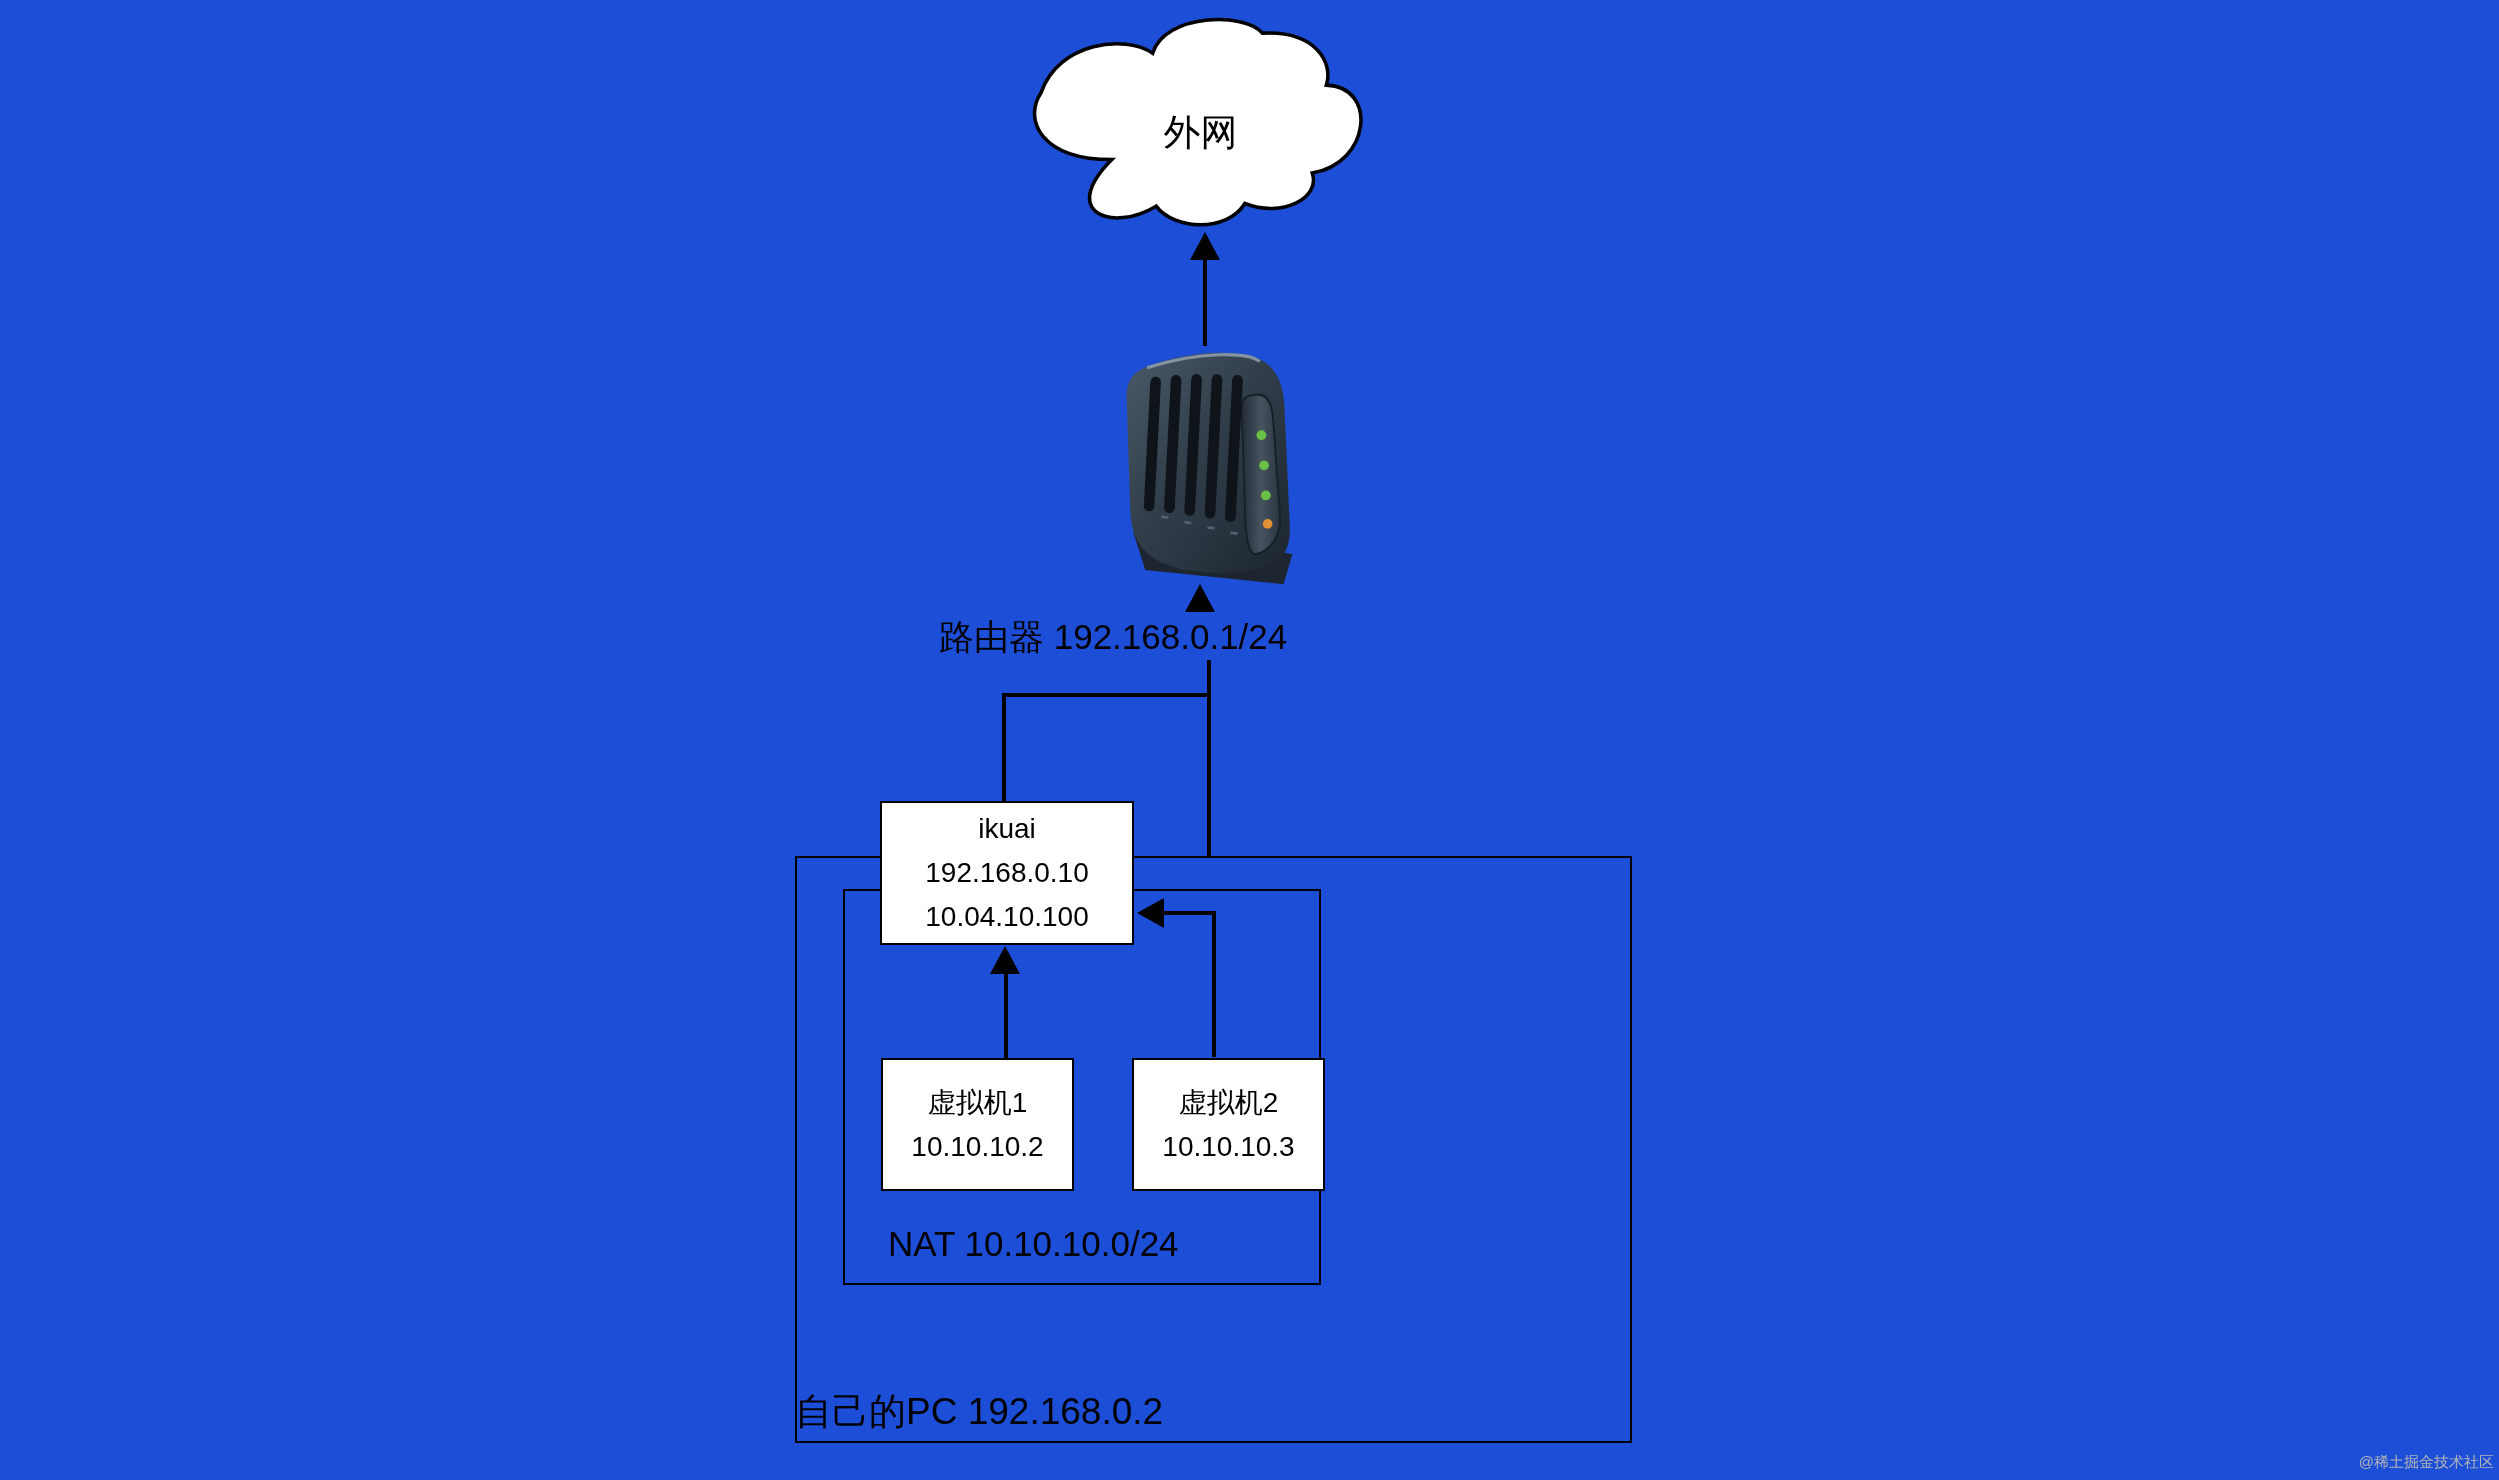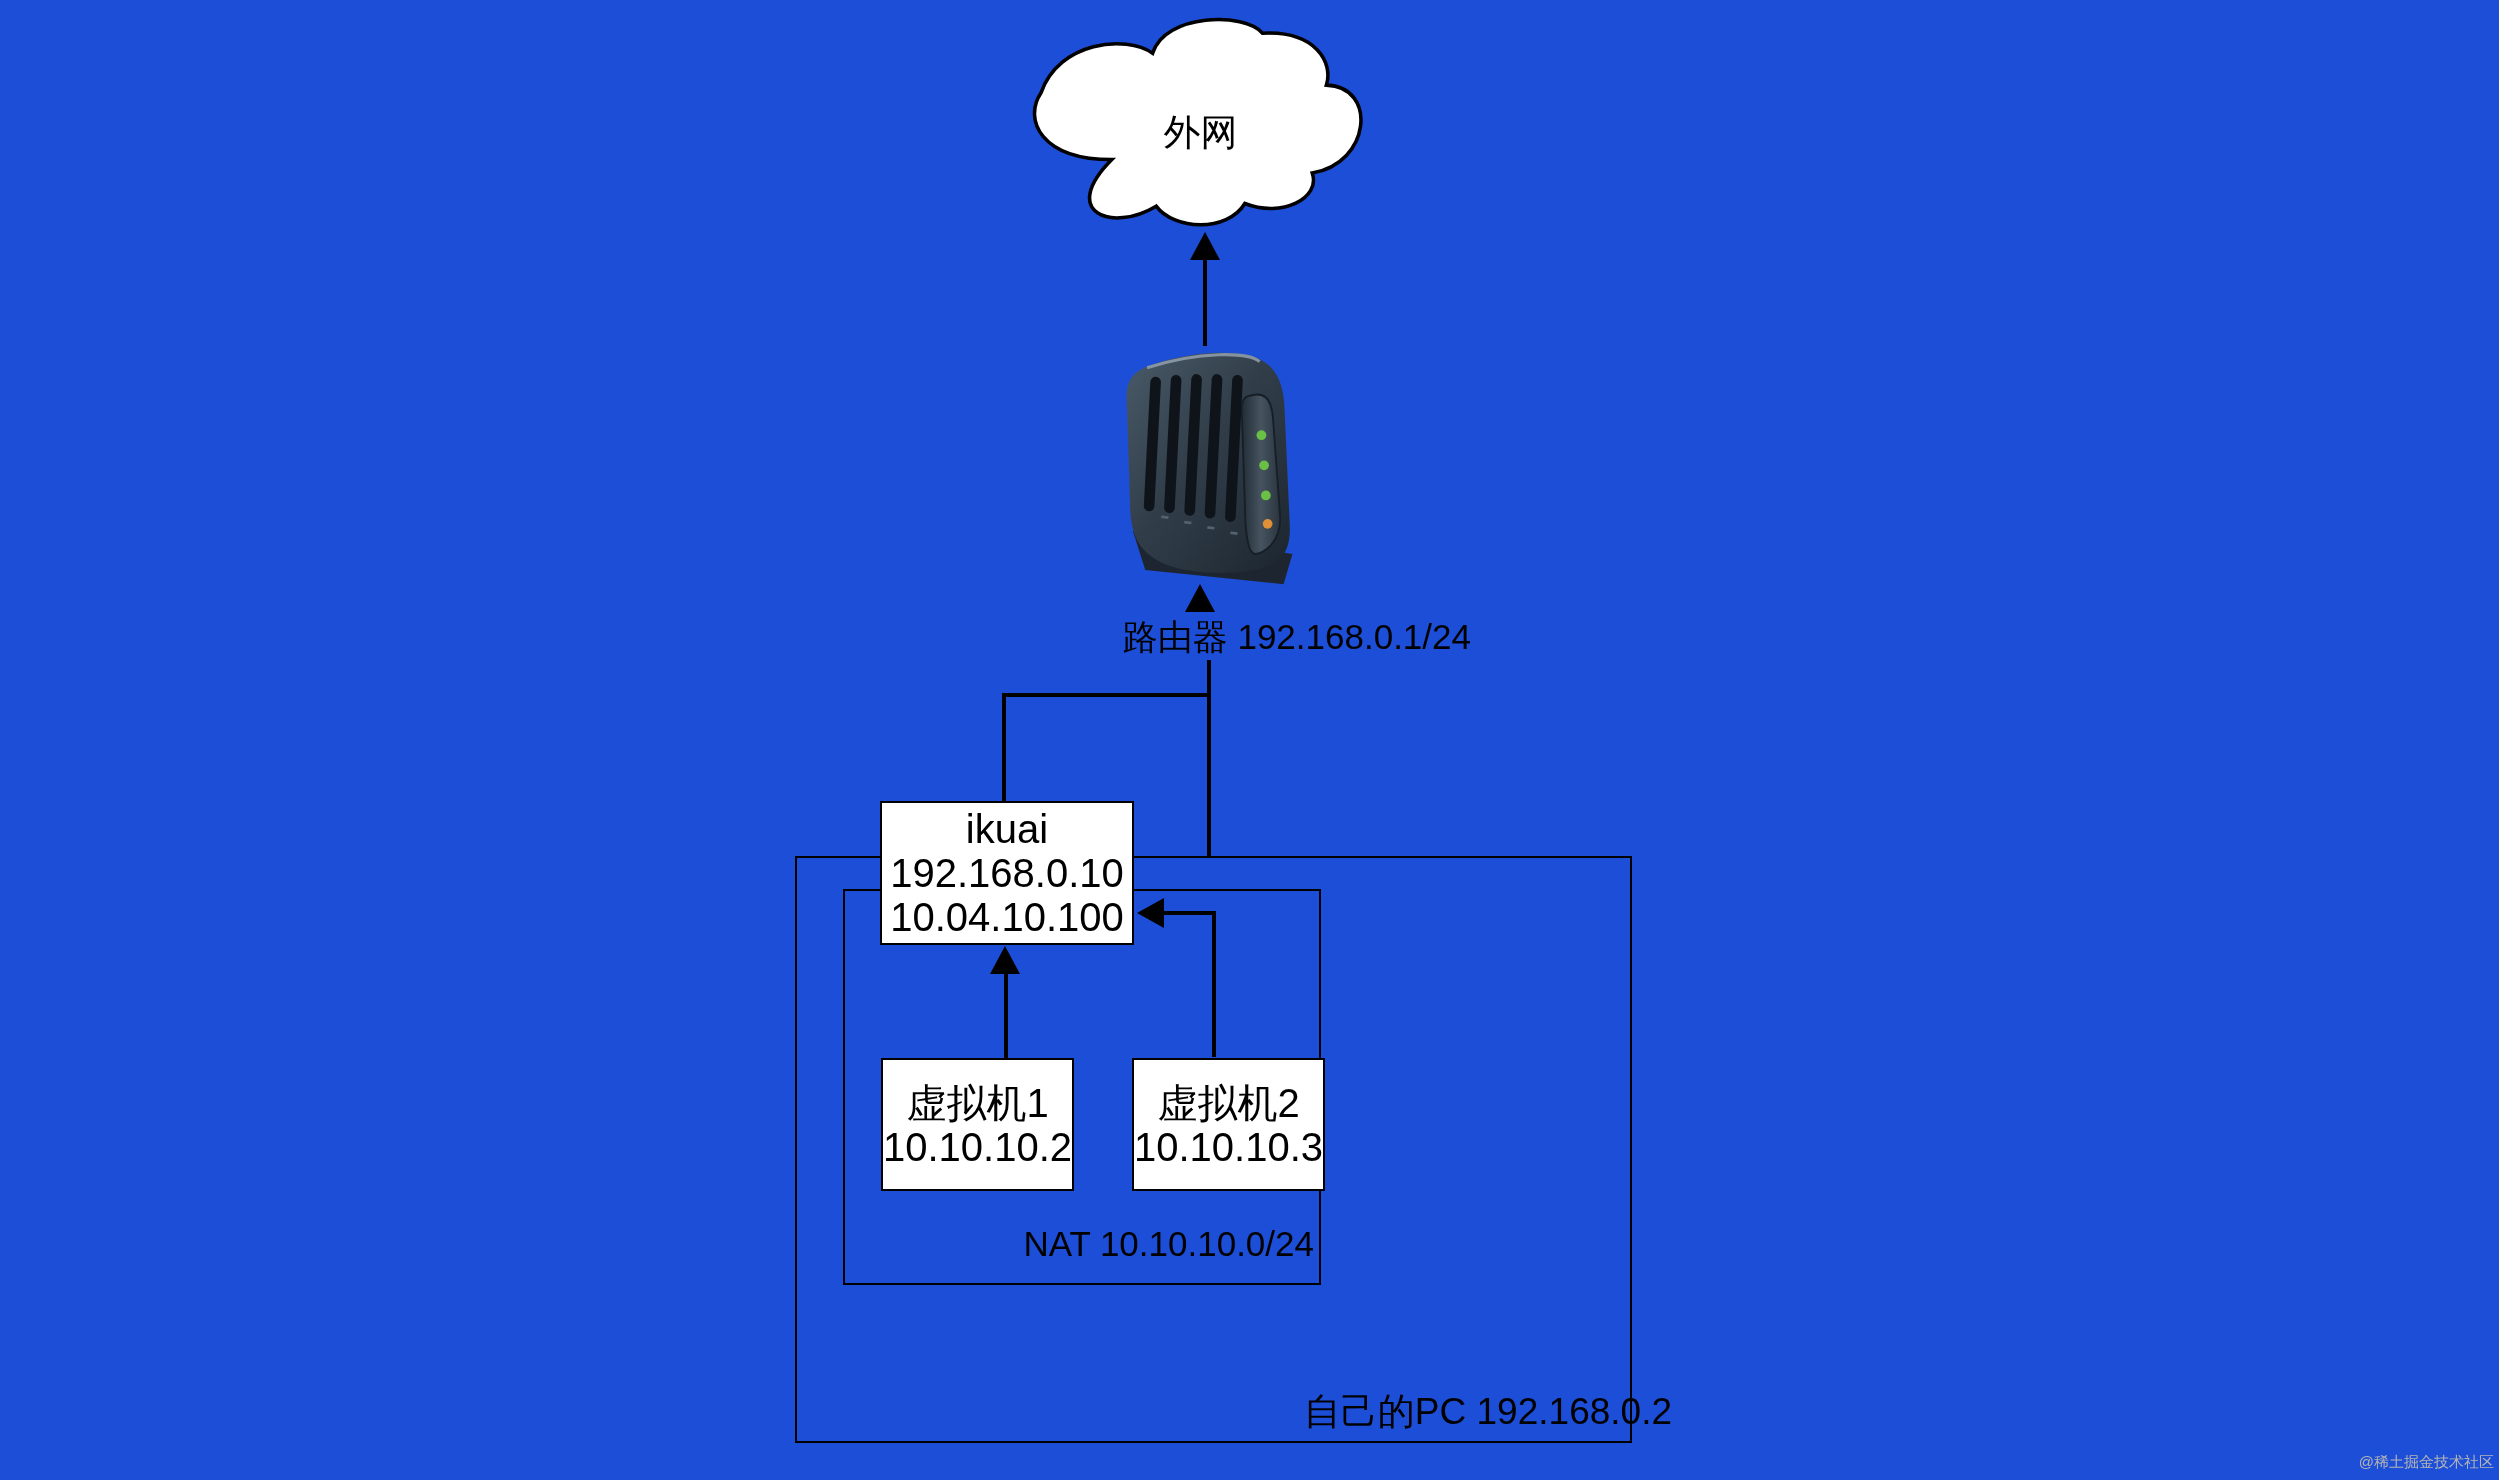--- a/index.html
+++ b/index.html
@@ -11,22 +11,22 @@
   
   .ln{position:absolute;background:#000;}
   
   .ah{position:absolute;width:0;height:0;}
   .ah.up{border-left:15px solid transparent;border-right:15px solid transparent;border-bottom:28px solid #000;}
   .ah.left{border-top:15px solid transparent;border-bottom:15px solid transparent;border-right:27px solid #000;}
   
   .node{position:absolute;border:2.7px solid #000;box-sizing:border-box;background:transparent;}
   .node.filled{background:#ffffff;}
   .node.center{display:flex;flex-direction:column;align-items:center;justify-content:center;}
-  .node .tline{font-size:40px;line-height:44px;white-space:nowrap;}
-  .lbl{position:absolute;text-align:right;font-size:35px;line-height:41px;white-space:nowrap;}
+  .node .tline{font-size:28px;line-height:44px;white-space:nowrap;}
+  .lbl{position:absolute;text-align:left;font-size:35px;line-height:41px;white-space:nowrap;}
   .cloud-label{position:absolute;text-align:center;font-size:37px;}
   .pc-label{font-size:37px;}
   .watermark{position:absolute;font-size:15px;color:#b5b5b5;text-align:right;}
   svg{display:block;}
 </style>
 </head>
 <body>
 
 <div class="canvas">
 

